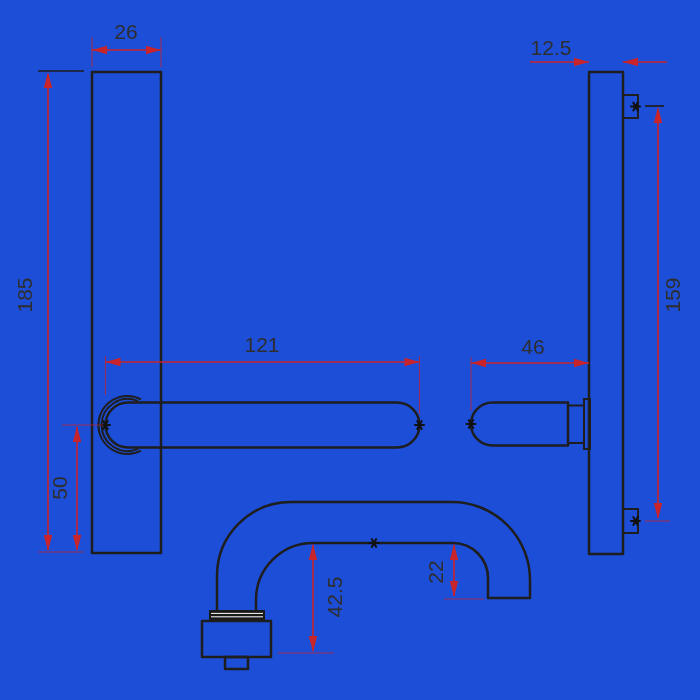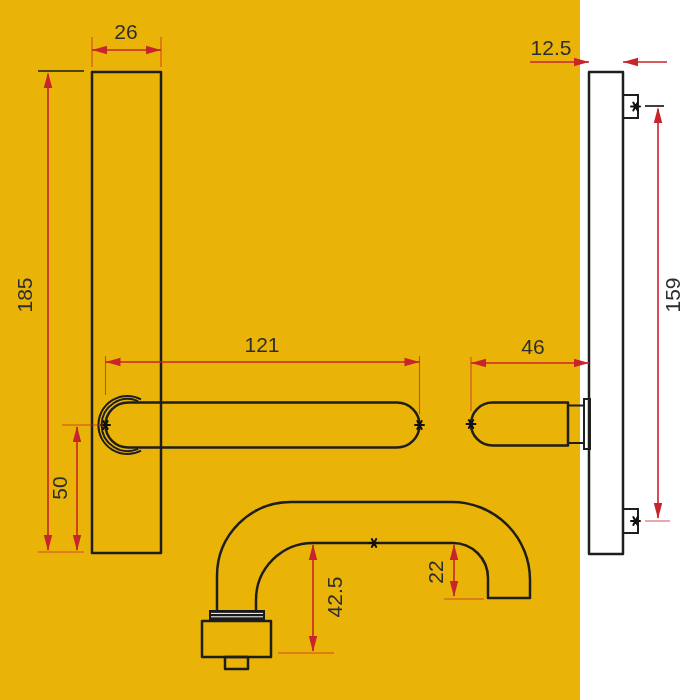--- a/index.html
+++ b/index.html
@@ -1,17 +1,17 @@
 <!DOCTYPE html>
 <html><head>
 <meta charset="utf-8">
 <style>
   html,body{margin:0;padding:0;background:#ffffff;}
   .canvas{
-    position:relative;width:580px;height:700px;background:#eab308;
+    position:relative;width:700px;height:700px;background:#1d4ed8;
     font-family:"Liberation Sans", sans-serif;
   }
   svg{display:block;}
   text{
     font-family:"Liberation Sans", sans-serif;
     fill:#2e2e2e;
     font-size:21px;
   }
   .part{stroke:#1e1e1e;stroke-width:2.5;fill:none;stroke-linejoin:round;stroke-linecap:round;}
   .part-thin{stroke:#1e1e1e;stroke-width:2;fill:none;}

